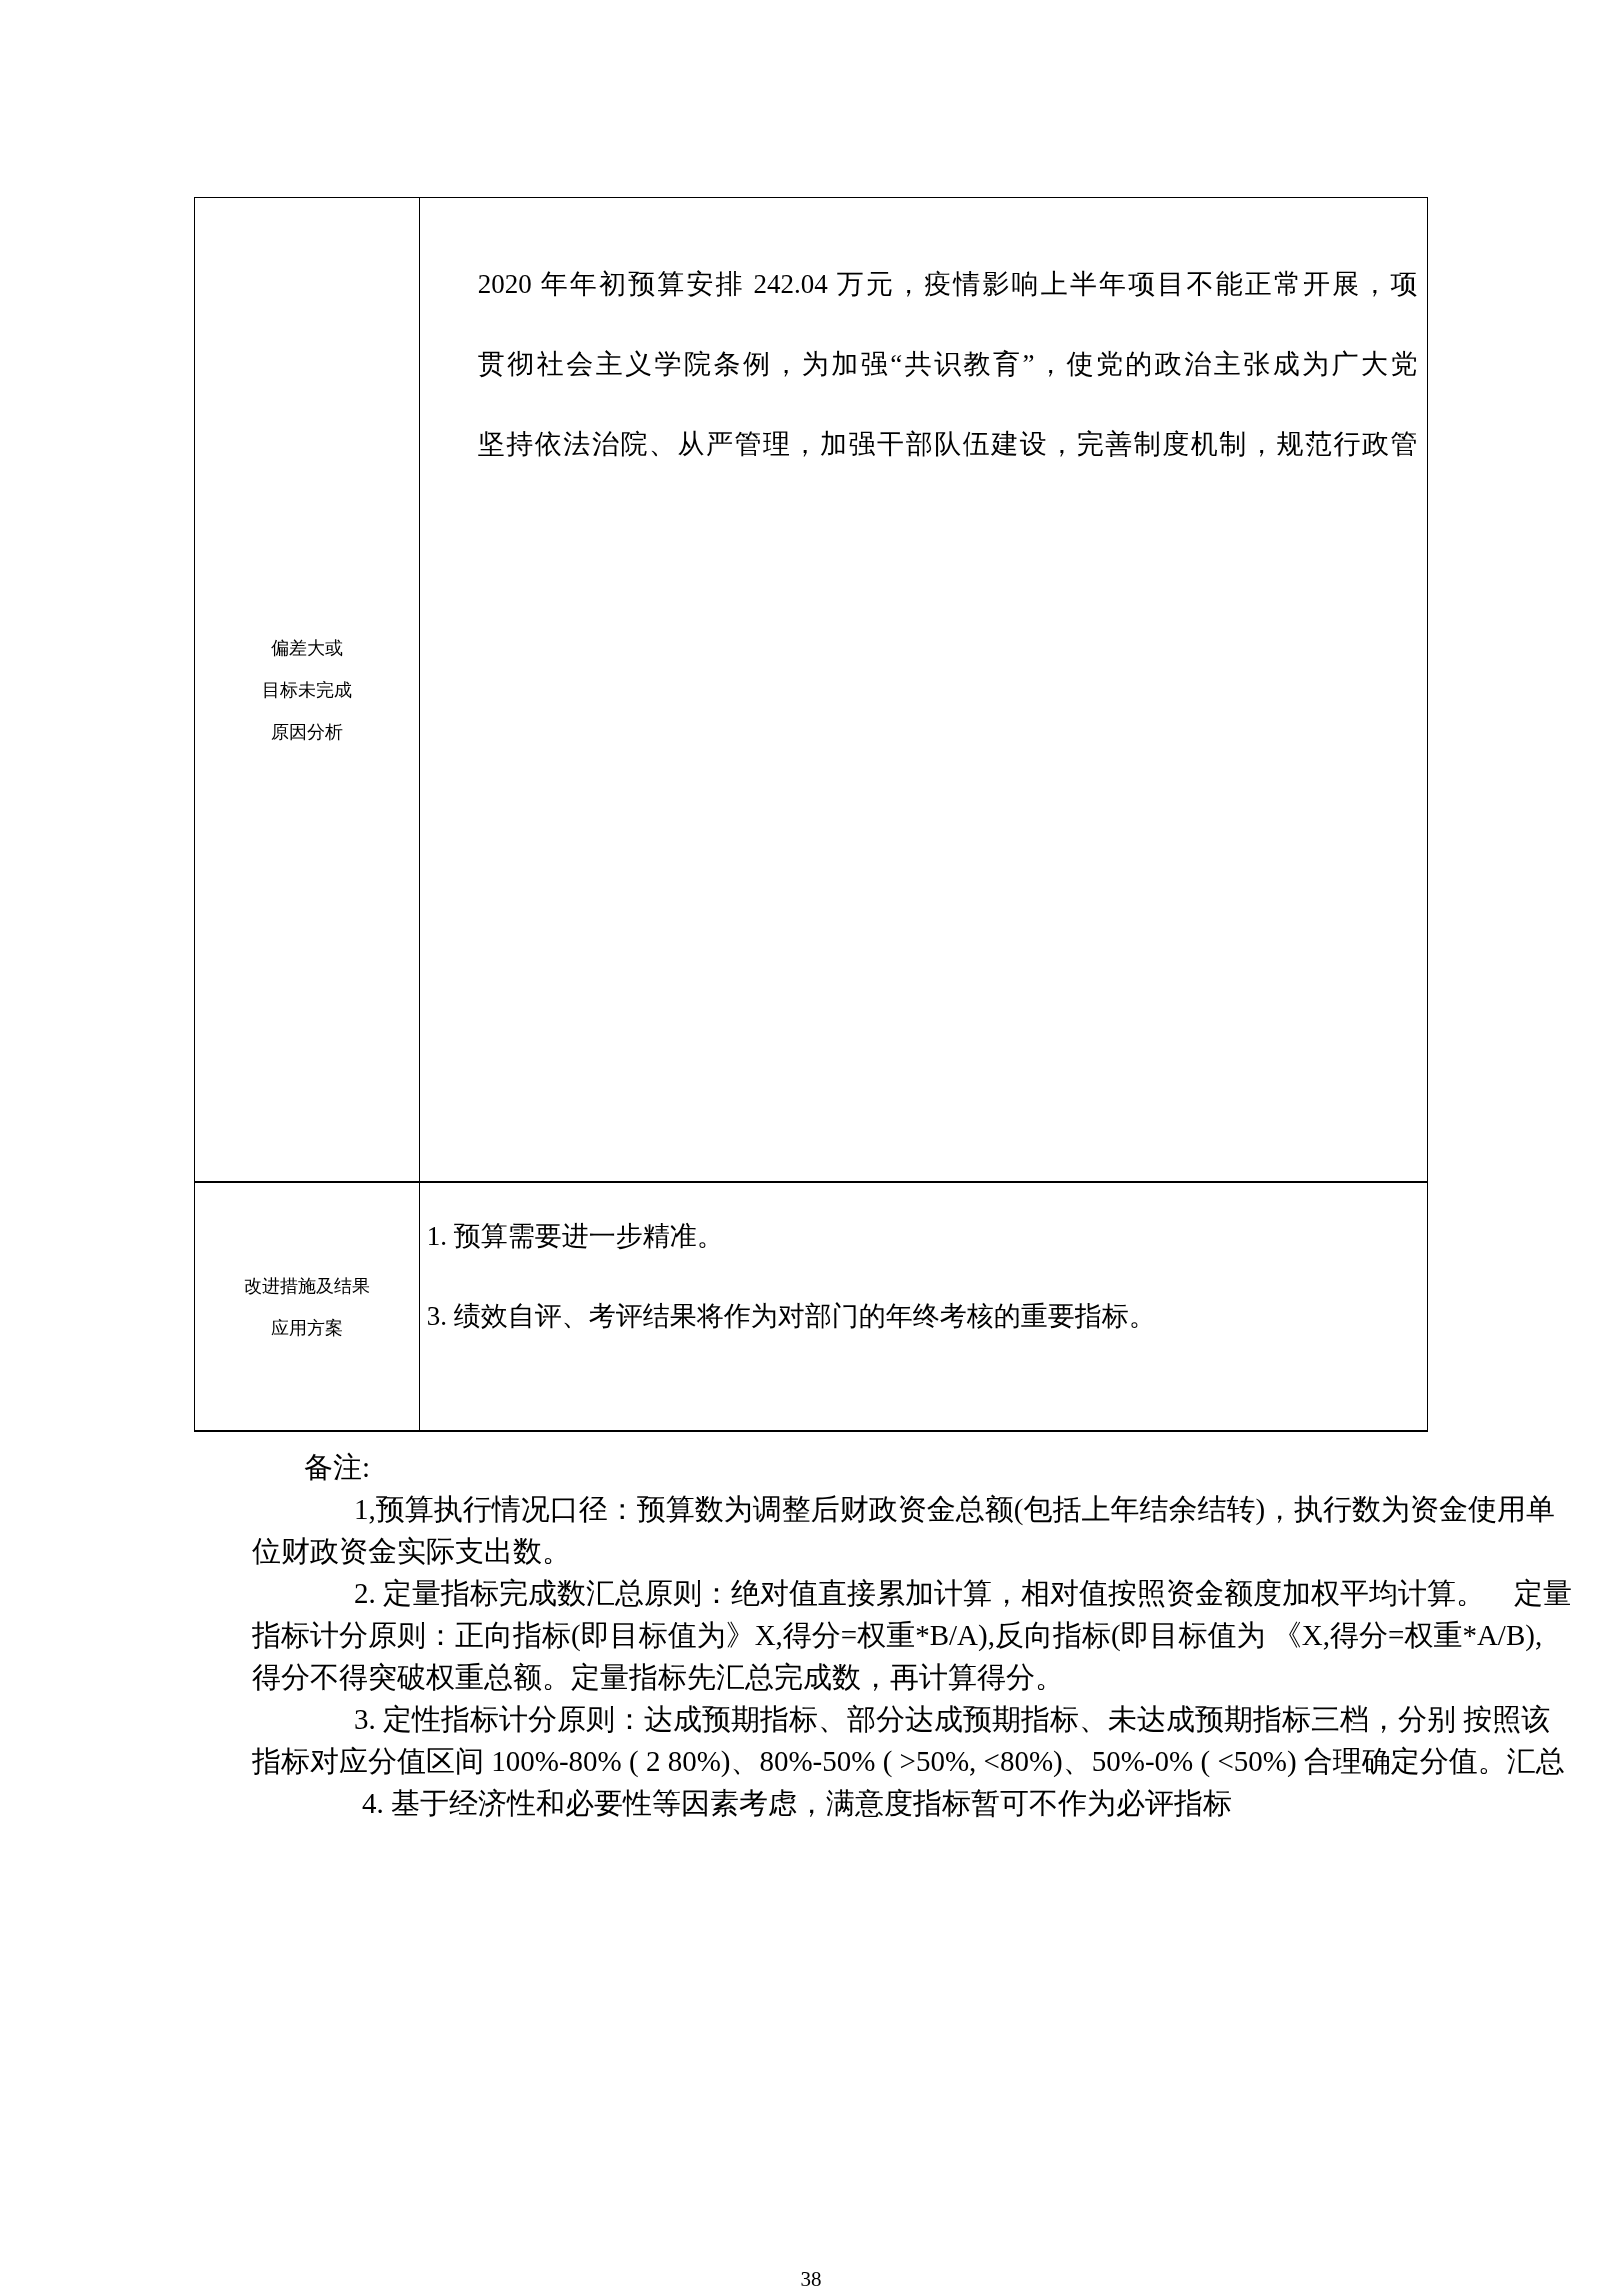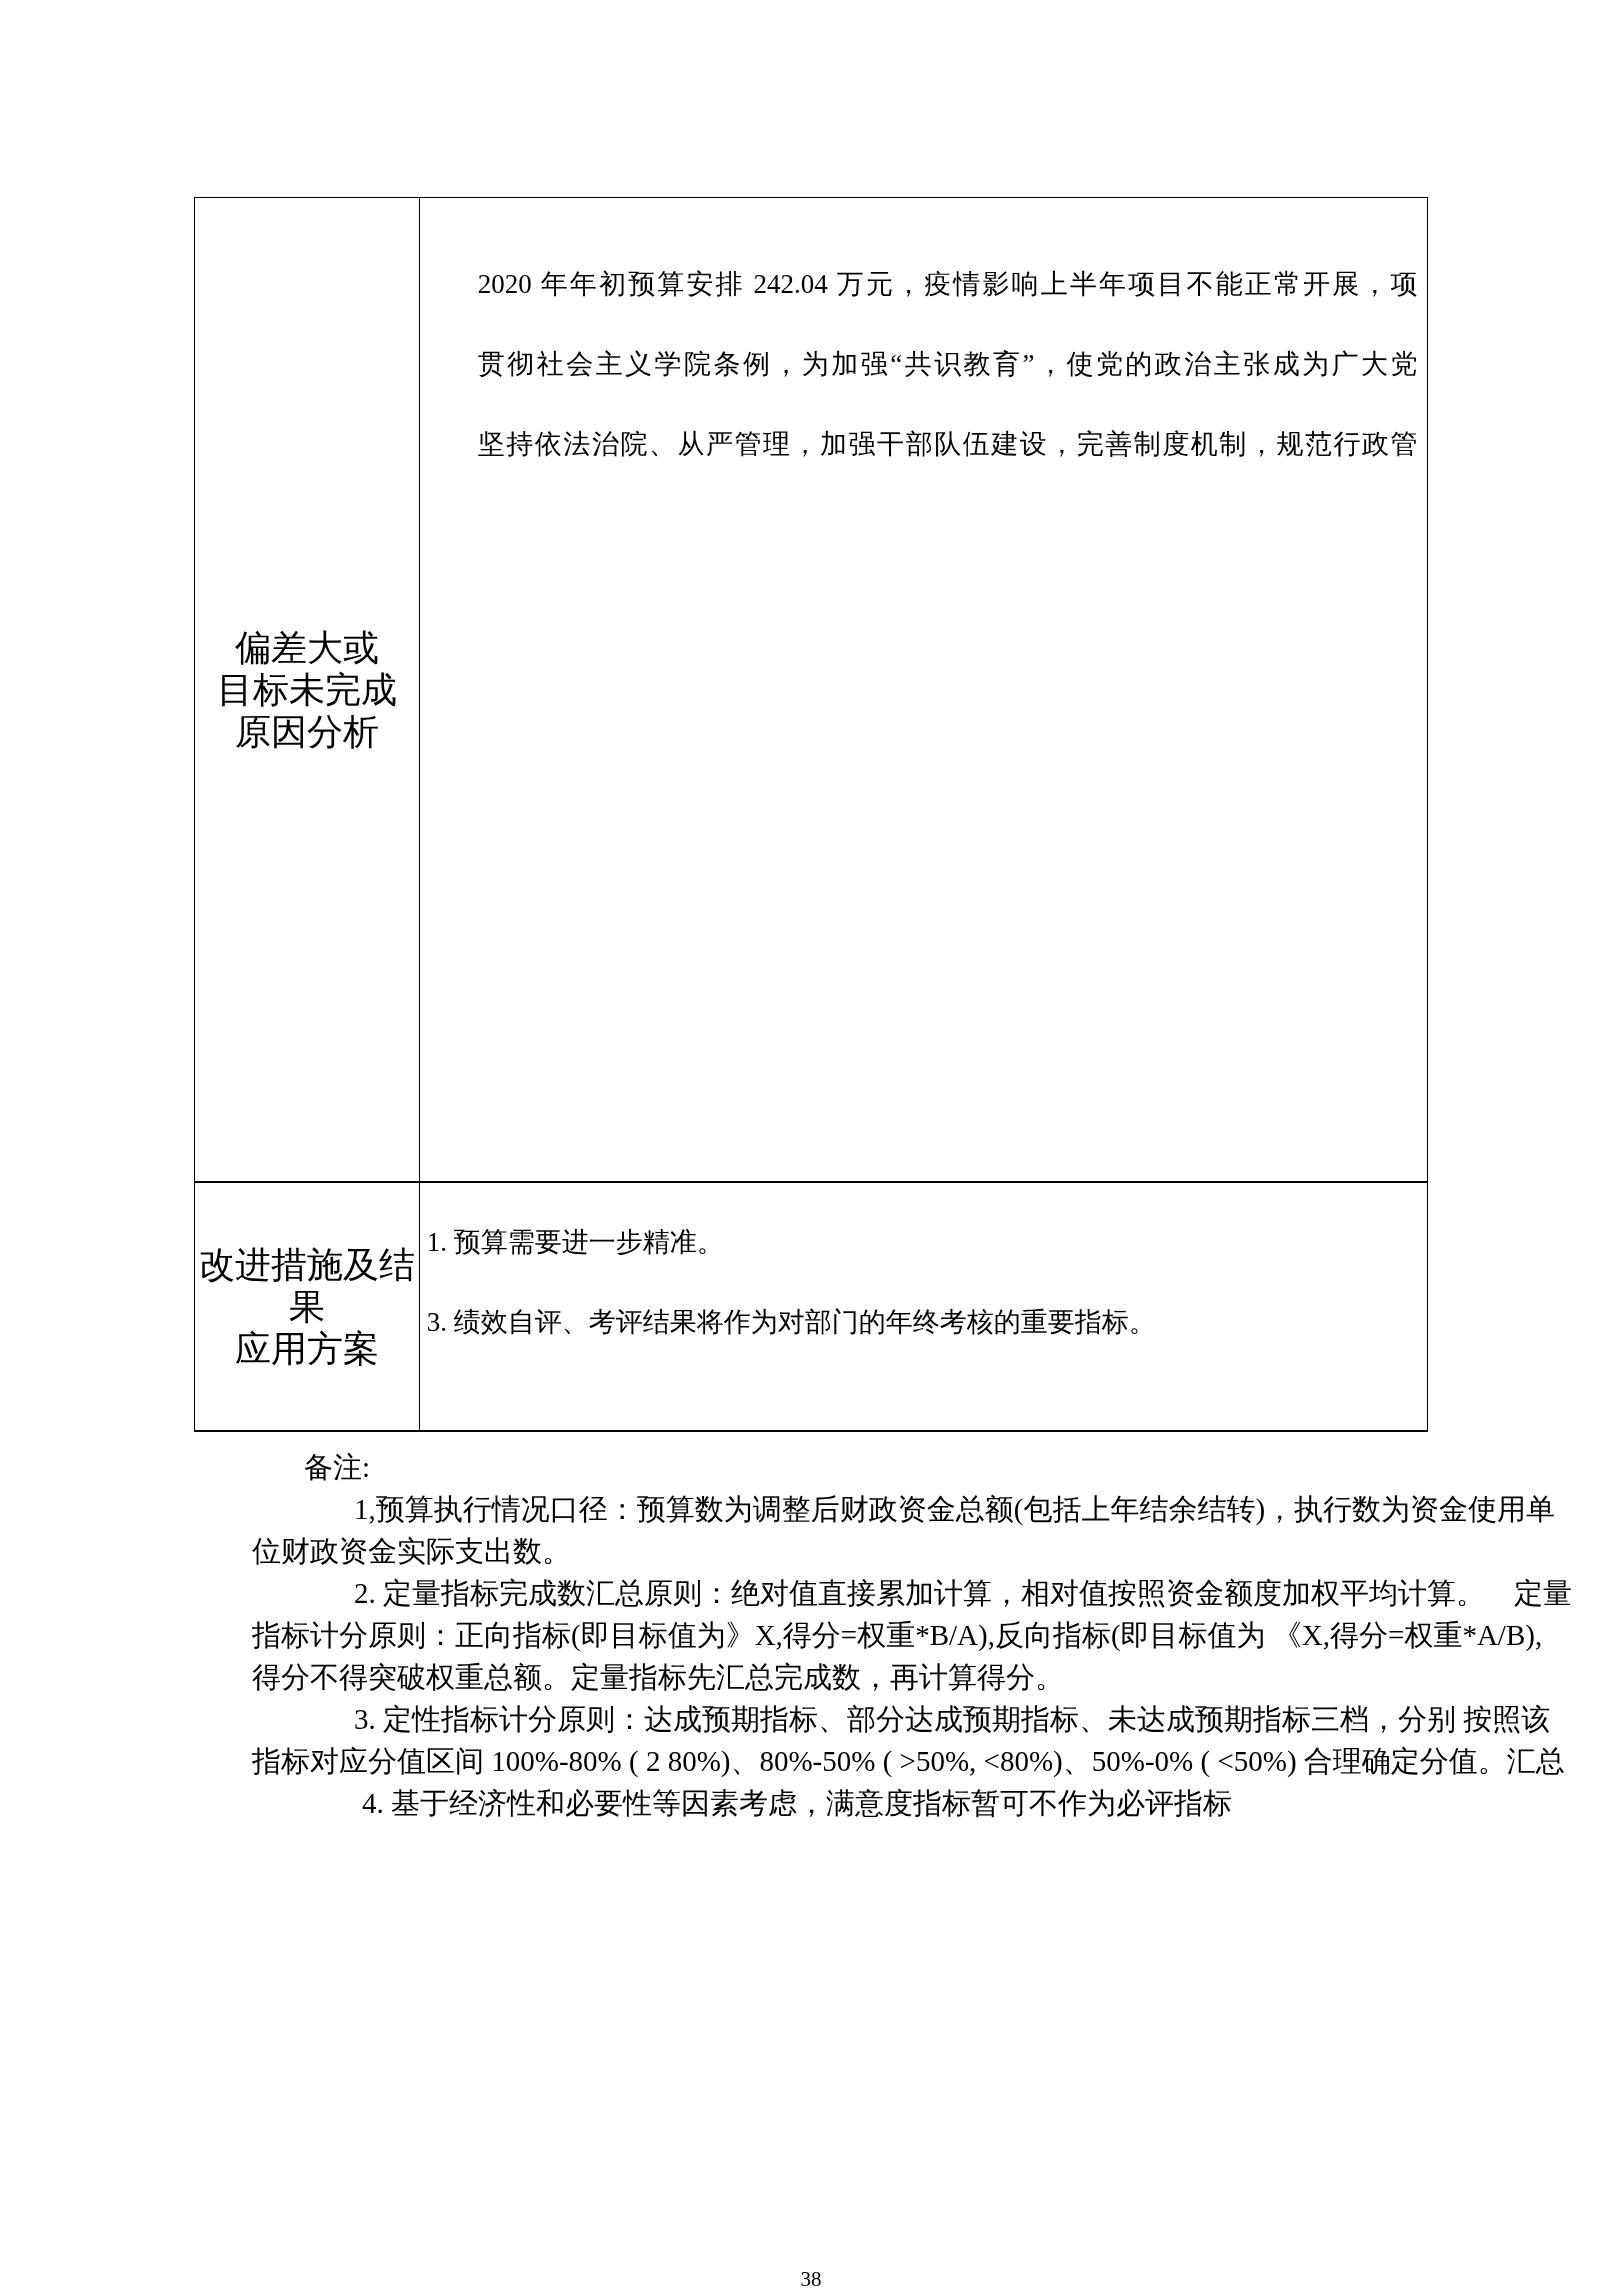--- a/index.html
+++ b/index.html
@@ -33,33 +33,33 @@
 
   .label-cell {
     width: 225px;
     box-sizing: border-box;
     border-right: 1.4px solid #000;
     display: flex;
     flex-direction: column;
     justify-content: center;
     align-items: center;
     text-align: center;
-    font-size: 36px;
+    font-size: 18px;
     line-height: 42px;
     flex-shrink: 0;
   }
   .content-cell {
     flex: 1;
     box-sizing: border-box;
     padding: 46px 9.5px 0 6.8px;
     font-size: 27px;
     line-height: 80px;
     overflow: hidden;
   }
-  .t-row-2 .content-cell { padding-top: 19px; line-height: 80px; }
+  .t-row-2 .content-cell { padding-top: 13px; line-height: 80px; }
 
   .content-line { white-space: nowrap; }
   .content-line.para-start {
     white-space: normal;
     text-indent: 51px;
     text-align: justify;
     text-align-last: justify;
   }
 
   

